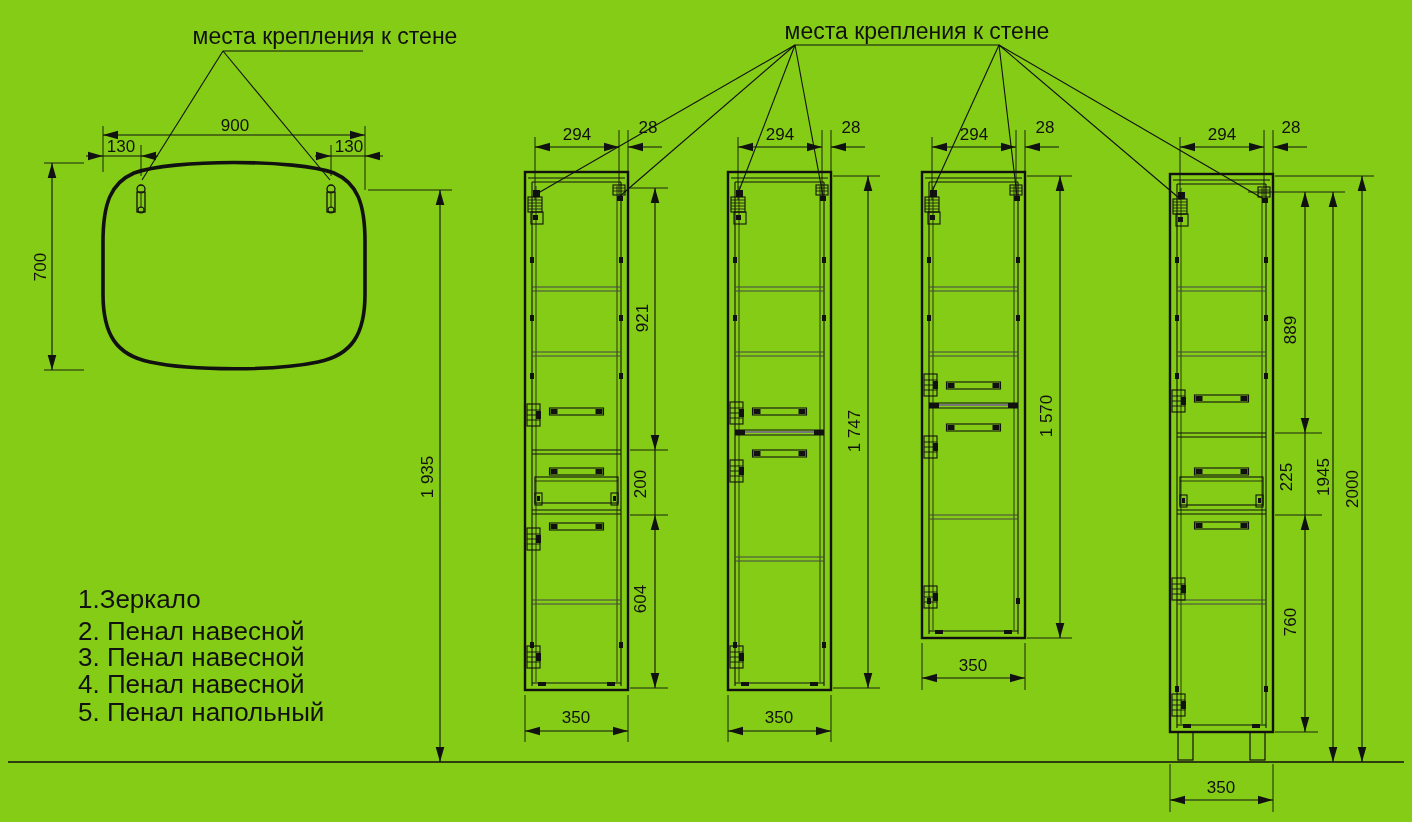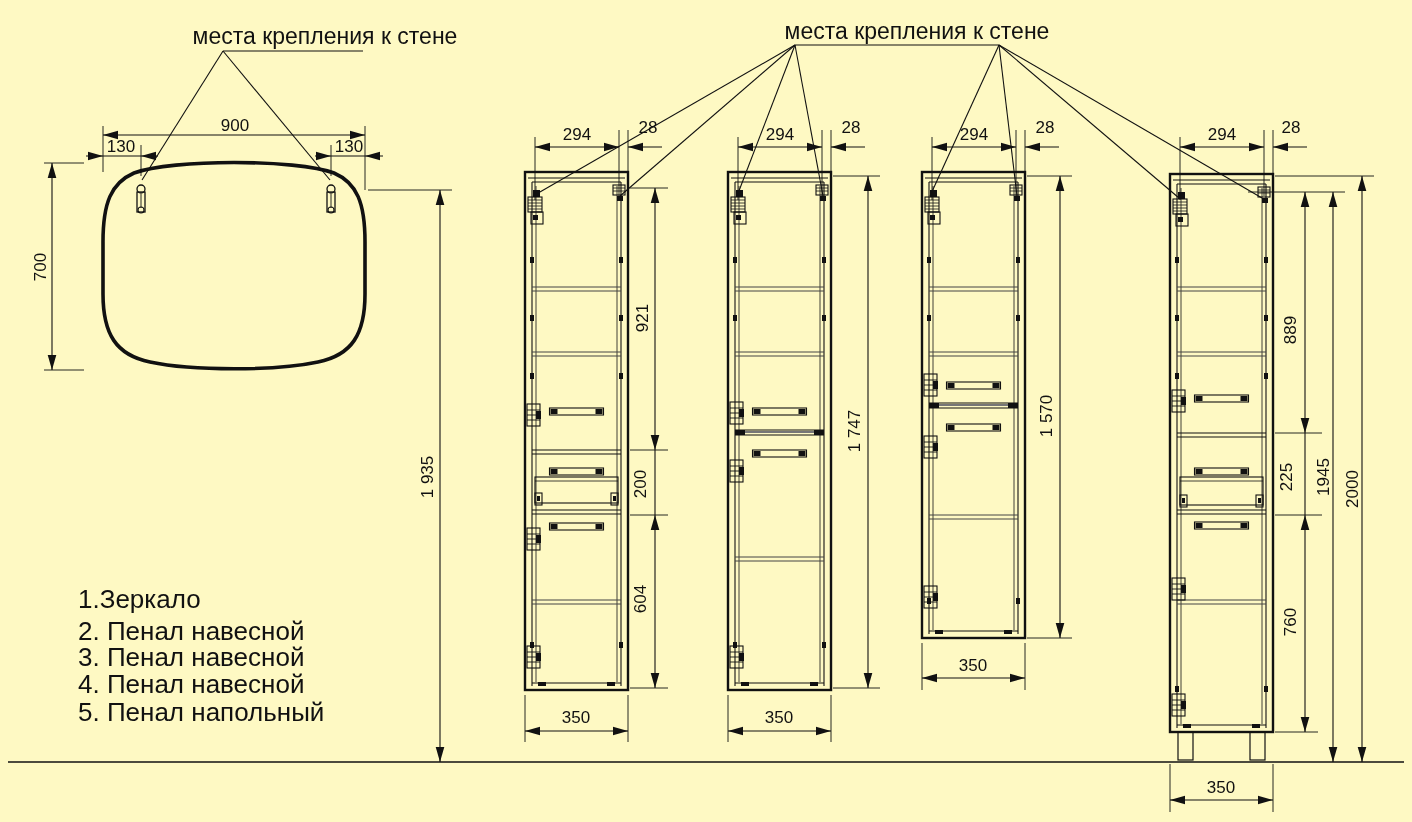--- a/index.html
+++ b/index.html
@@ -1,16 +1,16 @@
 <!DOCTYPE html>
 <html><head>
 <meta charset="utf-8">
 <style>
   html,body{margin:0;padding:0;background:#ffffff;}
-  #stage{position:relative;width:1412px;height:822px;background:#fef9c3;overflow:hidden;
+  #stage{position:relative;width:1412px;height:822px;background:#84cc16;overflow:hidden;
          font-family:"Liberation Sans", sans-serif;}
   svg{display:block;}
   text{fill:#111111;}
   .dim{font-size:17px;}
   .ttl{font-size:23px;}
   .leg{font-size:26px;}
 </style>
 </head>
 <body>
 

